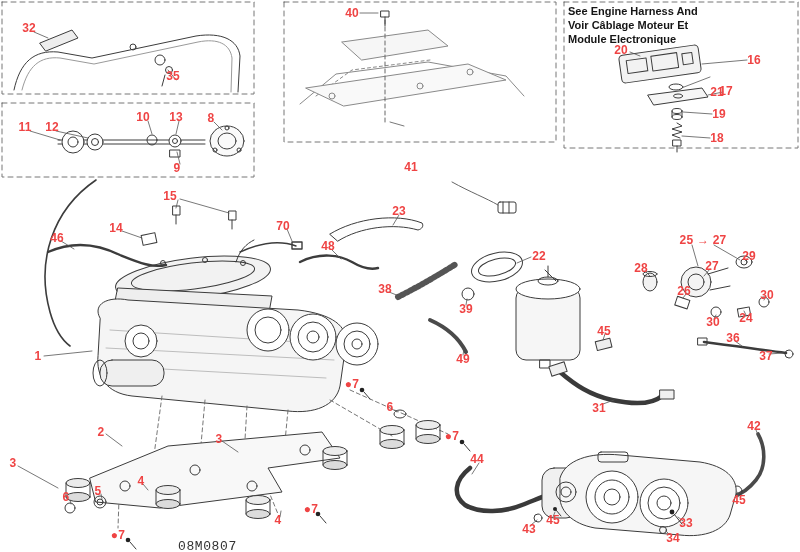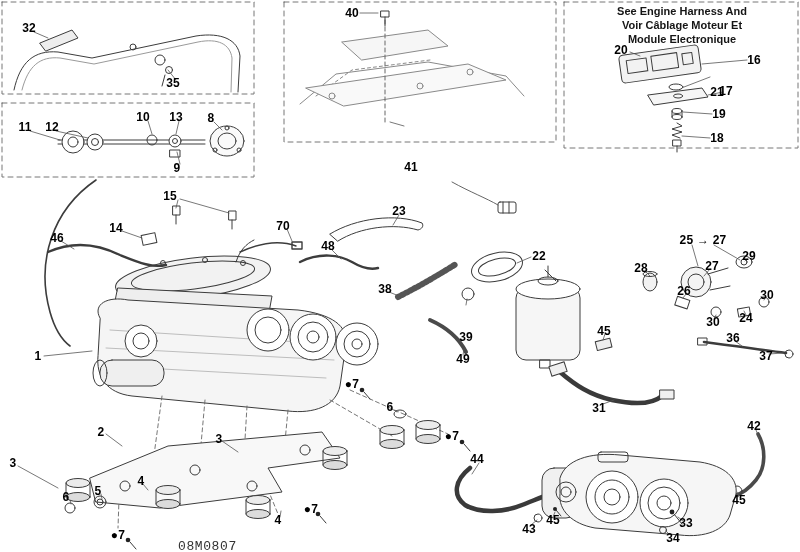--- a/index.html
+++ b/index.html
@@ -3,24 +3,24 @@
 <meta charset="utf-8">
 <style>
   html,body{margin:0;padding:0;background:#fff;}
   .canvas{
     position:relative;width:800px;height:552px;background:#ffffff;
     font-family:"Liberation Sans",sans-serif;overflow:hidden;color:#111;
   }
   .canvas svg{position:absolute;left:0;top:0;}
   .callout{
     position:absolute;transform:translate(-50%,-50%);
-    font-size:12px;font-weight:600;color:#000000;white-space:nowrap;
+    font-size:12px;font-weight:600;color:#ef4444;white-space:nowrap;
     letter-spacing:.2px;line-height:1;text-align:right;
   }
-  .note{position:absolute;text-align:center;color:#151515;line-height:1.25;font-weight:600;}
+  .note{position:absolute;color:#151515;line-height:1.25;font-weight:600;}
   .note-harness{left:568px;top:5px;width:228px;font-size:11px;}
   .note-electrical{left:276px;top:158px;width:224px;font-size:11.5px;}
   .footer-code{
     position:absolute;left:178px;top:539px;font-size:13px;color:#333;
     letter-spacing:.6px;font-family:"Liberation Mono",monospace;
   }
 </style>
 </head>
 <body>
 
@@ -320,21 +320,21 @@
 
   <div class="note note-harness">
     <div>See Engine Harness And</div>
     <div>Voir Câblage Moteur Et</div>
     <div>Module Electronique</div>
   </div>
 
 
   <div id="callout-layer">
       <span class="callout" style="left: 29px; top: 28px;">32</span>
-      <span class="callout" style="left: 173px; top: 83px;">35</span>
+      <span class="callout" style="left: 173px; top: 76px;">35</span>
       <span class="callout" style="left: 352px; top: 13px;">40</span>
       <span class="callout" style="left: 411px; top: 127px; margin-top: 40px;">41</span>
       <span class="callout" style="left: 621px; top: 50px;">20</span>
       <span class="callout" style="left: 754px; top: 60px;">16</span>
       <span class="callout" style="left: 717px; top: 76px; margin-top: 16px;">21</span>
       <span class="callout" style="left: 726px; top: 91px;">17</span>
       <span class="callout" style="left: 719px; top: 114px;">19</span>
       <span class="callout" style="left: 717px; top: 138px;">18</span>
       <span class="callout" style="left: 25px; top: 127px;">11</span>
       <span class="callout" style="left: 52px; top: 127px;">12</span>
@@ -343,21 +343,21 @@
       <span class="callout" style="left: 211px; top: 118px;">8</span>
       <span class="callout" style="left: 177px; top: 168px;">9</span>
       <span class="callout" style="left: 170px; top: 196px;">15</span>
       <span class="callout" style="left: 116px; top: 228px;">14</span>
       <span class="callout" style="left: 57px; top: 238px;">46</span>
       <span class="callout" style="left: 283px; top: 226px;">70</span>
       <span class="callout" style="left: 399px; top: 211px;">23</span>
       <span class="callout" style="left: 328px; top: 246px;">48</span>
       <span class="callout" style="left: 539px; top: 256px;">22</span>
       <span class="callout" style="left: 385px; top: 289px;">38</span>
-      <span class="callout" style="left: 466px; top: 309px; margin-top: 28px;">39</span>
+      <span class="callout" style="left: 466px; top: 309px;">39</span>
       <span class="callout" style="left: 463px; top: 359px;">49</span>
       <span class="callout" style="left: 703px; top: 240px;">25 → 27</span>
       <span class="callout" style="left: 641px; top: 268px;">28</span>
       <span class="callout" style="left: 712px; top: 266px;">27</span>
       <span class="callout" style="left: 749px; top: 256px;">29</span>
       <span class="callout" style="left: 684px; top: 291px;">26</span>
       <span class="callout" style="left: 767px; top: 295px;">30</span>
       <span class="callout" style="left: 746px; top: 318px;">24</span>
       <span class="callout" style="left: 713px; top: 322px;">30</span>
       <span class="callout" style="left: 733px; top: 338px;">36</span>

